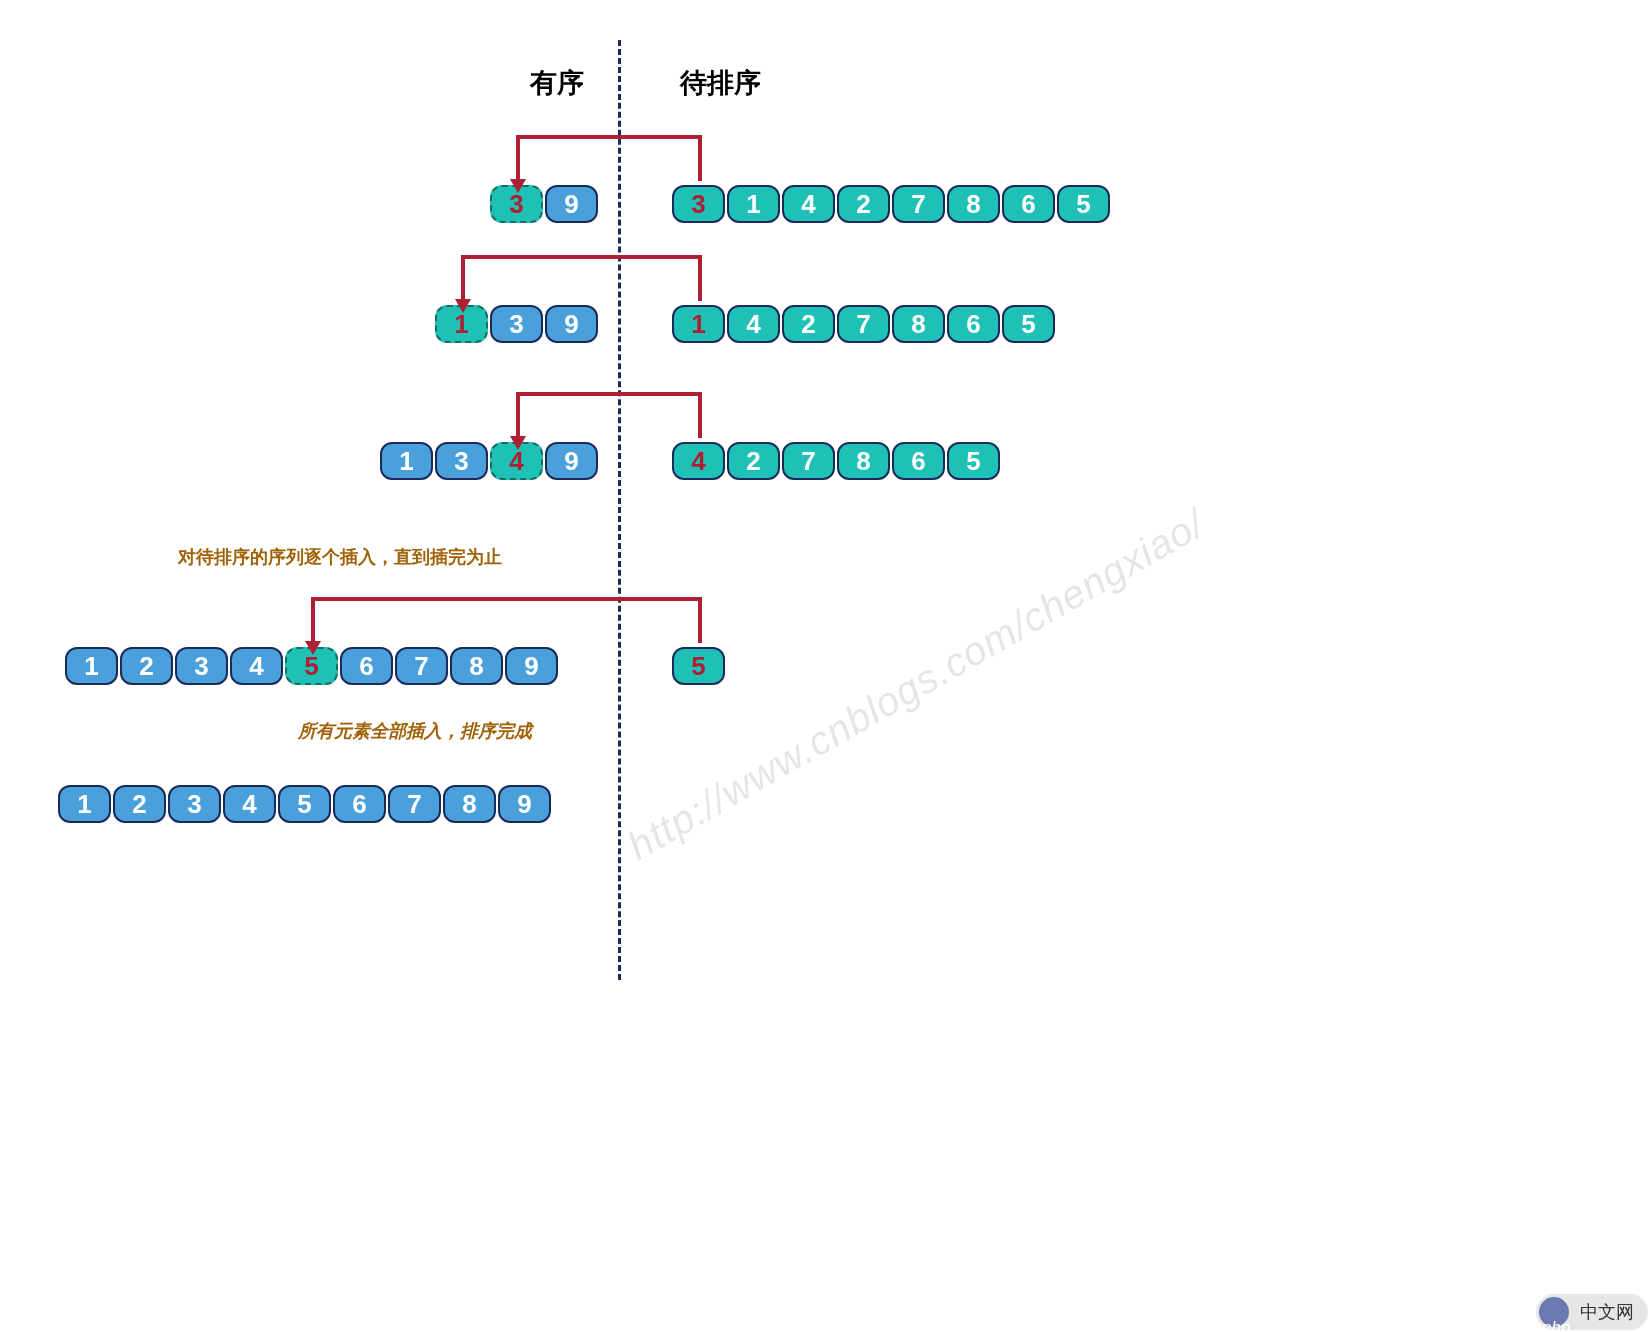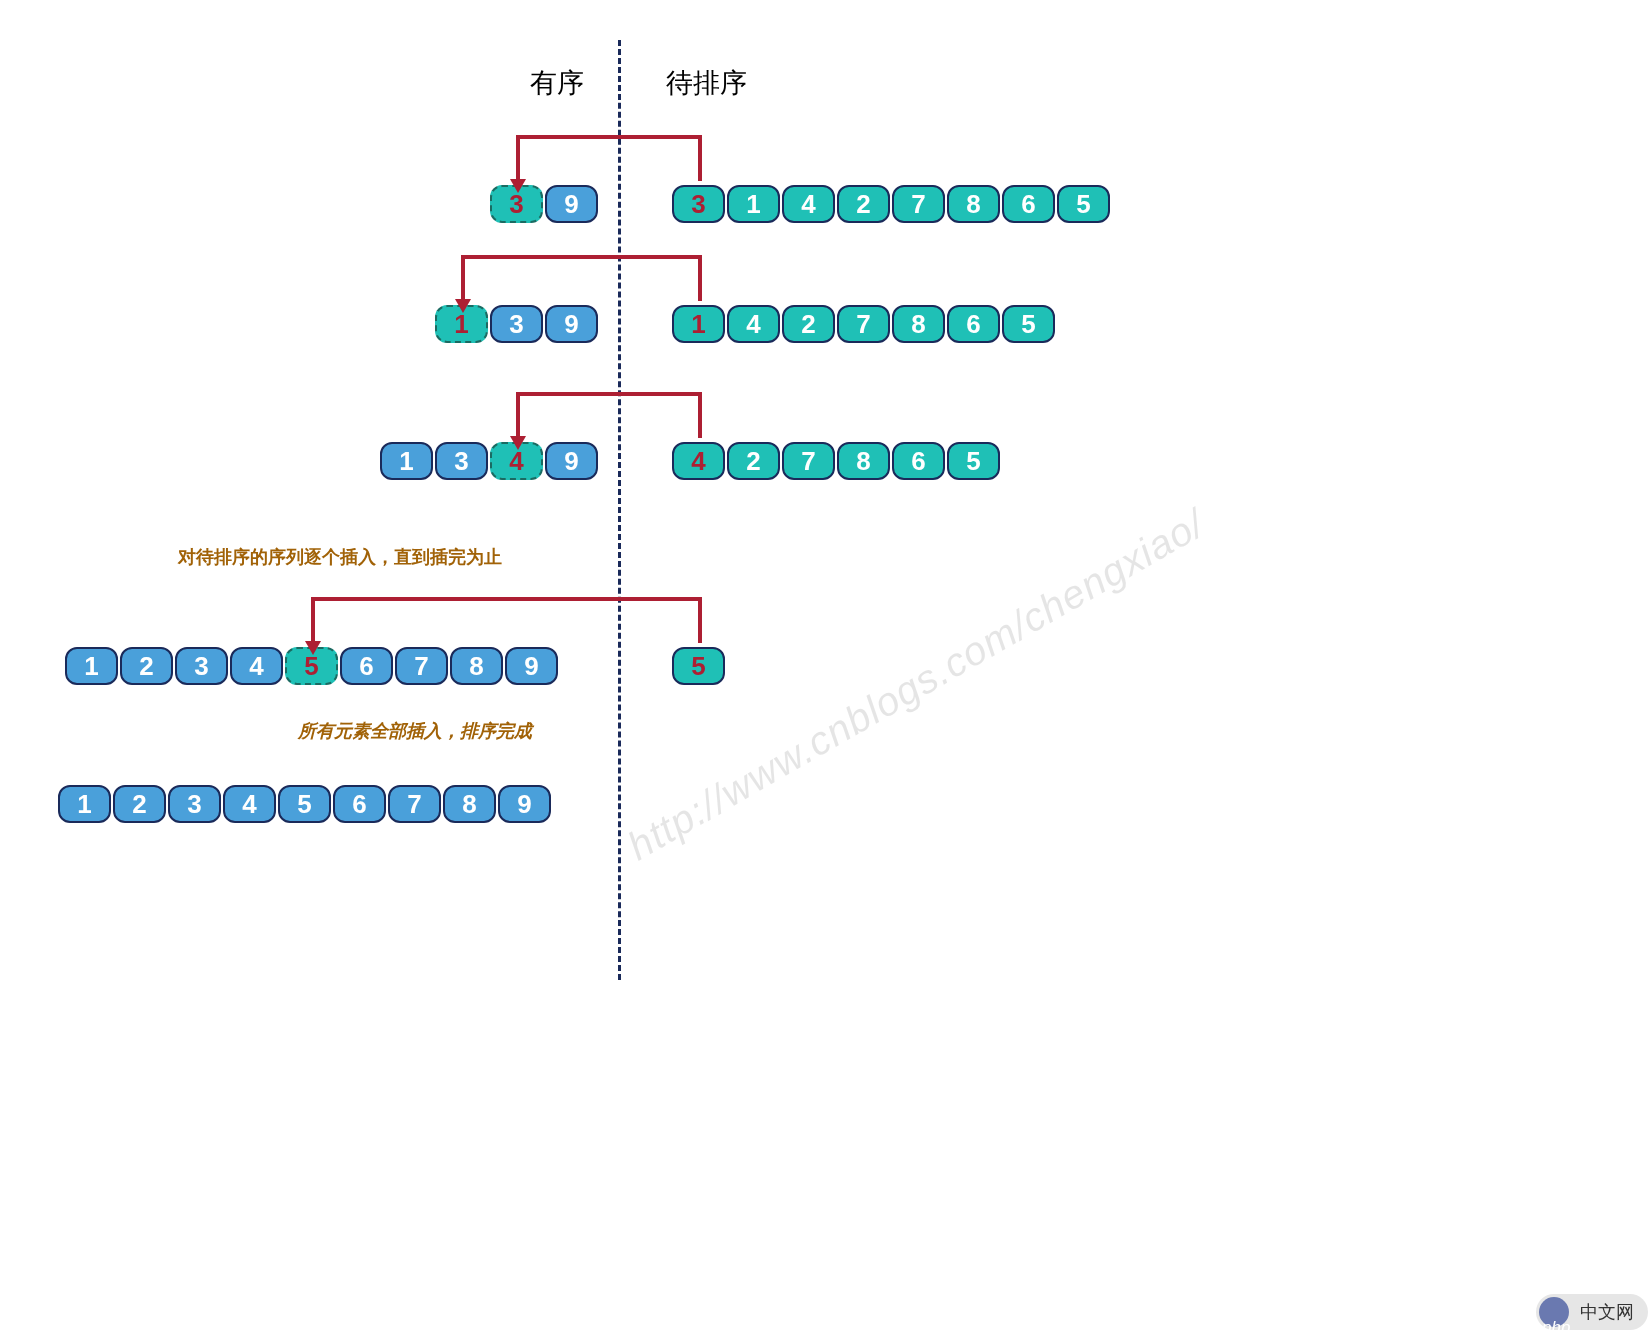--- a/index.html
+++ b/index.html
@@ -17,21 +17,21 @@
     left: 618px;
     top: 40px;
     width: 0;
     height: 940px;
     border-left: 3px dashed #1a2a5a;
   }
   .header-label {
     position: absolute;
     top: 65px;
     font-size: 27px;
-    font-weight: 400;
+    font-weight: 700;
     color: #000;
   }
   .cells {
     position: absolute;
     display: flex;
     gap: 2px;
   }
   .cell {
     width: 53px;
     height: 38px;
@@ -112,21 +112,21 @@
     font-style: italic;
     color: #fff;
   }
 </style>
 </head>
 <body>
 
 <div class="divider"></div>
 
 <div class="header-label" style="left:530px">有序</div>
-<div class="header-label" style="left:666px">待排序</div>
+<div class="header-label" style="left:680px">待排序</div>
 
 <div id="rows-container">
     <div class="cells" style="left: 490px; top: 185px;">
       <div class="cell teal-red dashed">3</div>
       <div class="cell blue">9</div>
     </div>
     <div class="cells" style="left: 672px; top: 185px;">
       <div class="cell teal-red">3</div>
       <div class="cell teal">1</div>
       <div class="cell teal">4</div>

